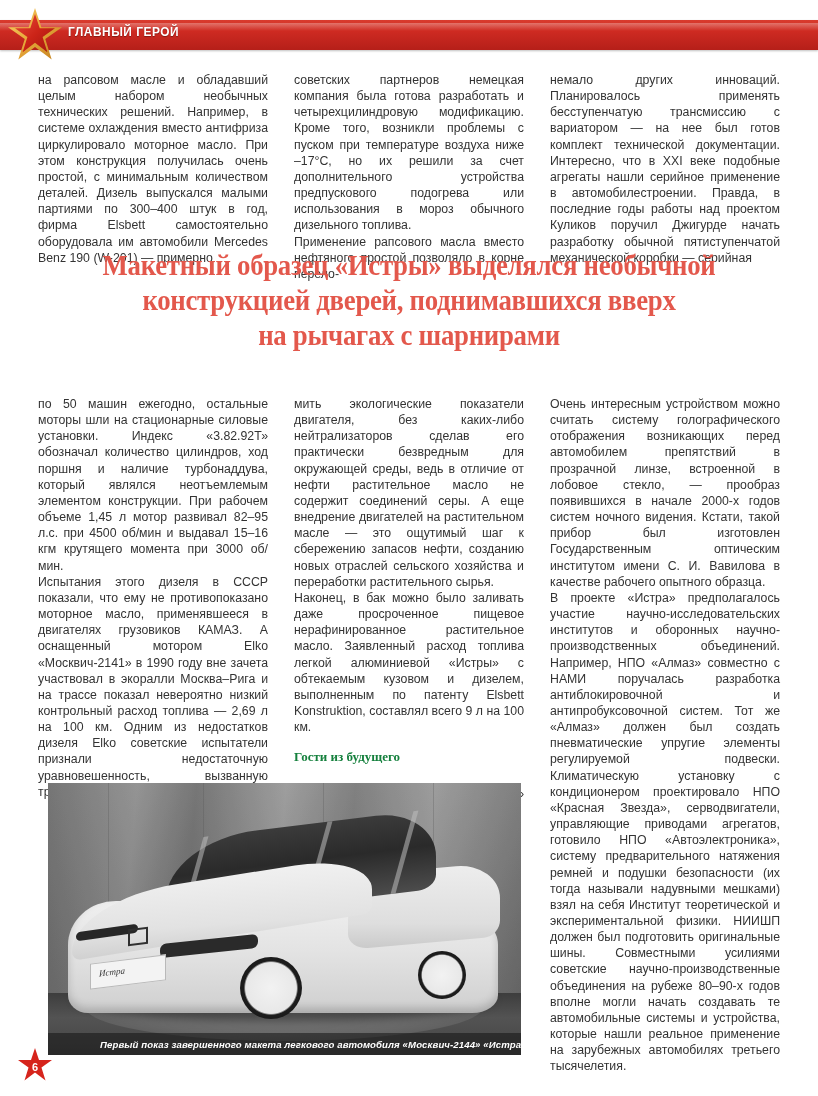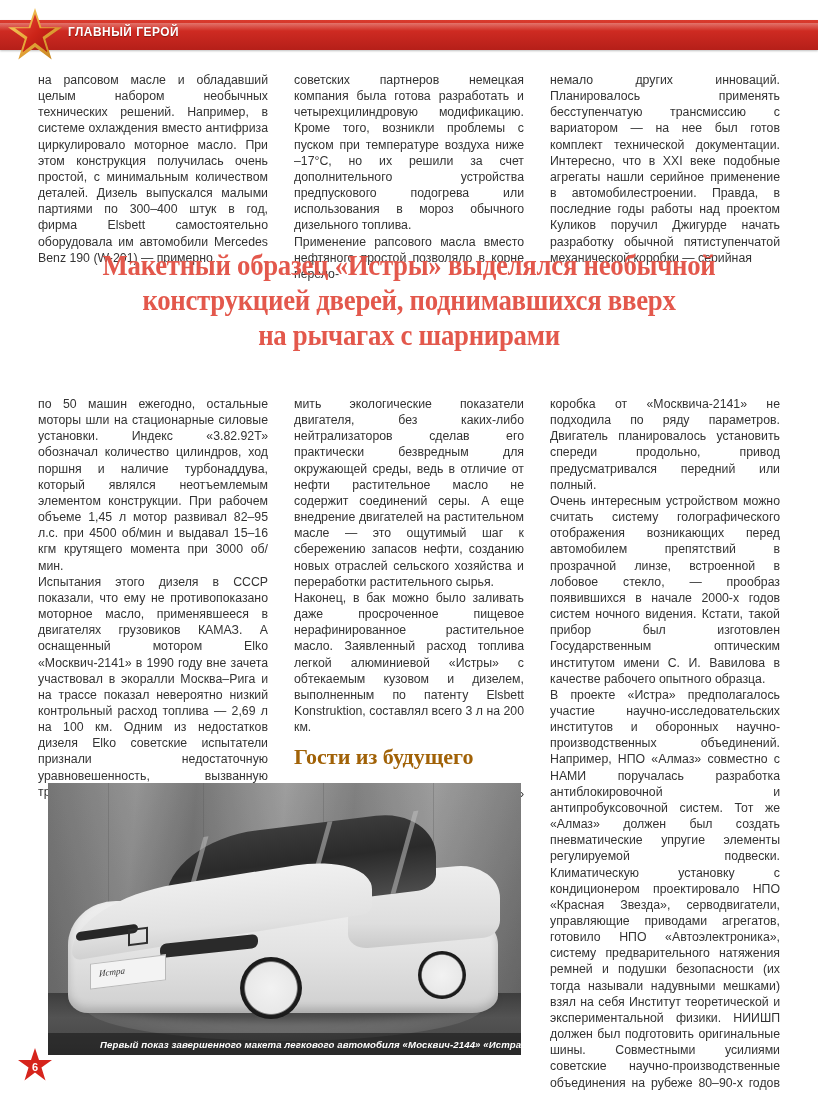--- a/index.html
+++ b/index.html
@@ -134,23 +134,23 @@
     letter-spacing: -0.3px;
     transform: scaleX(0.94);
     transform-origin: center top;
   }
   #pull-quote .ln { display: block; white-space: nowrap; }
 
   
   .subhead {
     font-family: "Liberation Serif", serif;
     font-weight: bold;
-    font-size: 22px;
+    font-size: 13px;
     line-height: 24px;
-    color: #a16207;
+    color: #15803d;
     margin-top: 10px;
     margin-bottom: 17px;
     text-align: left;
   }
 
   
   #photo {
     position: absolute;
     left: 48px;
     top: 783px;
@@ -337,27 +337,26 @@
   <span class="ln">на рычагах с шарнирами</span>
 </div>
 
 <div class="col col-1 bot-block" style="width:230px;">
   <p>по 50 машин ежегодно, остальные моторы шли на стационарные силовые установки. Индекс «3.82.92Т» обозначал количество цилиндров, ход поршня и наличие турбонаддува, который являлся неотъемлемым элементом конструкции. При рабочем объеме 1,45 л мотор развивал 82–95 л.с. при 4500 об/мин и выдавал 15–16 кгм крутящего момента при 3000 об/мин.</p>
   <p>Испытания этого дизеля в СССР показали, что ему не противопоказано моторное масло, применявшееся в двигателях грузовиков КАМАЗ. А оснащенный мотором Elko «Москвич-2141» в 1990 году вне зачета участвовал в экоралли Москва–Рига и на трассе показал невероятно низкий контрольный расход топлива — 2,69 л на 100 км. Одним из недостатков дизеля Elko советские испытатели признали недостаточную уравновешенность, вызванную трехцилиндровой схемой, но по заказу</p>
 </div>
 
 <div class="col col-2 bot-block" style="width:230px;">
   <p>мить экологические показатели двигателя, без каких-либо нейтрализаторов сделав его практически безвредным для окружающей среды, ведь в отличие от нефти растительное масло не содержит соединений серы. А еще внедрение двигателей на растительном масле — это ощутимый шаг к сбережению запасов нефти, созданию новых отраслей сельского хозяйства и переработки растительного сырья.</p>
-  <p>Наконец, в бак можно было заливать даже просроченное пищевое нерафинированное растительное масло. Заявленный расход топлива легкой алюминиевой «Истры» с обтекаемым кузовом и дизелем, выполненным по патенту Elsbett Konstruktion, составлял всего 3 л на 200 км.</p>
+  <p>Наконец, в бак можно было заливать даже просроченное пищевое нерафинированное растительное масло. Заявленный расход топлива легкой алюминиевой «Истры» с обтекаемым кузовом и дизелем, выполненным по патенту Elsbett Konstruktion, составлял всего 9 л на 100 км.</p>
   <h2 class="subhead">Гости из будущего</h2>
   <p>Конструкция концепт-кара «Истра» помимо кузова и двигателя содержала</p>
 </div>
 
 <div class="col col-3 bot-block" style="width:230px;">
-  <p>коробка от «Москвича-2141» не подходила по ряду параметров. Двигатель планировалось установить спереди продольно, привод предусматривался передний или полный.</p>
   <p>Очень интересным устройством можно считать систему голографического отображения возникающих перед автомобилем препятствий в прозрачной линзе, встроенной в лобовое стекло, — прообраз появившихся в начале 2000-х годов систем ночного видения. Кстати, такой прибор был изготовлен Государственным оптическим институтом имени С. И. Вавилова в качестве рабочего опытного образца.</p>
   <p>В проекте «Истра» предполагалось участие научно-исследовательских институтов и оборонных научно-производственных объединений. Например, НПО «Алмаз» совместно с НАМИ поручалась разработка антиблокировочной и антипробуксовочной систем. Тот же «Алмаз» должен был создать пневматические упругие элементы регулируемой подвески. Климатическую установку с кондиционером проектировало НПО «Красная Звезда», серводвигатели, управляющие приводами агрегатов, готовило НПО «Автоэлектроника», систему предварительного натяжения ремней и подушки безопасности (их тогда называли надувными мешками) взял на себя Институт теоретической и экспериментальной физики. НИИШП должен был подготовить оригинальные шины. Совместными усилиями советские научно-производственные объединения на рубеже 80–90-х годов вполне могли начать создавать те автомобильные системы и устройства, которые нашли реальное применение на зарубежных автомобилях третьего тысячелетия.</p>
 </div>
 
 <div id="photo">
   <div class="bg"></div>
   <div class="wallpanel" style="left:0px;  top:0;   width:60px;  height:210px;"></div>
   <div class="wallpanel" style="left:60px; top:0;   width:95px;  height:210px;"></div>
   <div class="wallpanel" style="left:155px;top:0;   width:120px; height:210px;"></div>
   <div class="wallpanel" style="left:275px;top:0;   width:110px; height:210px;"></div>

